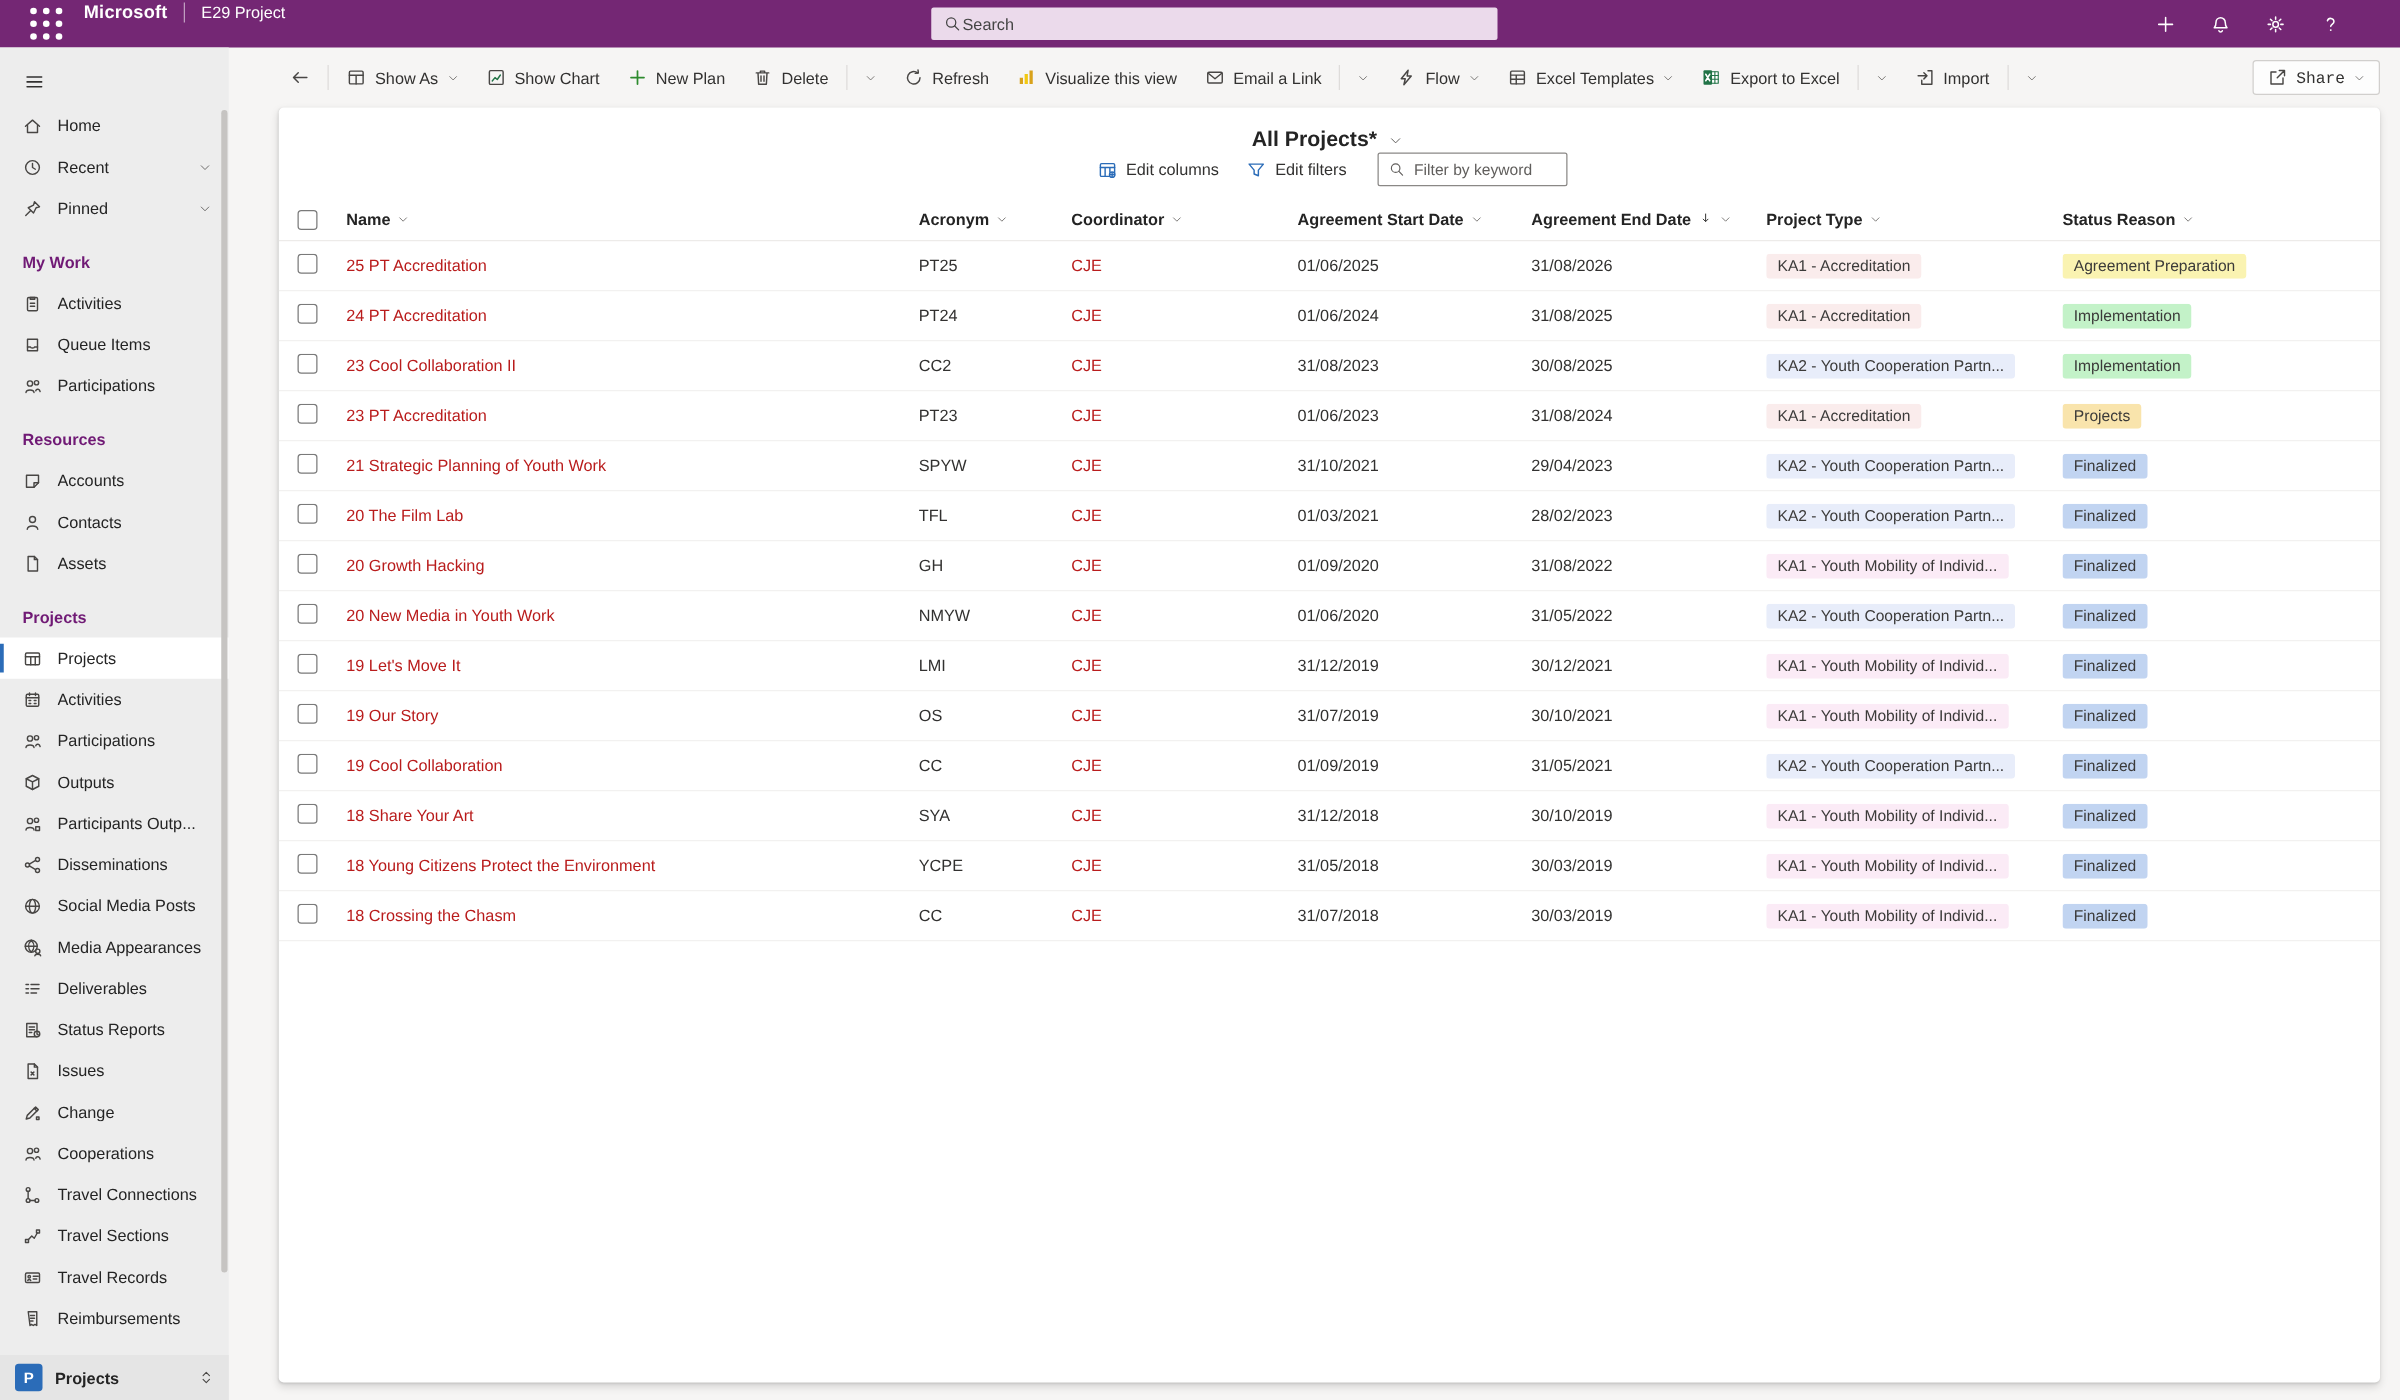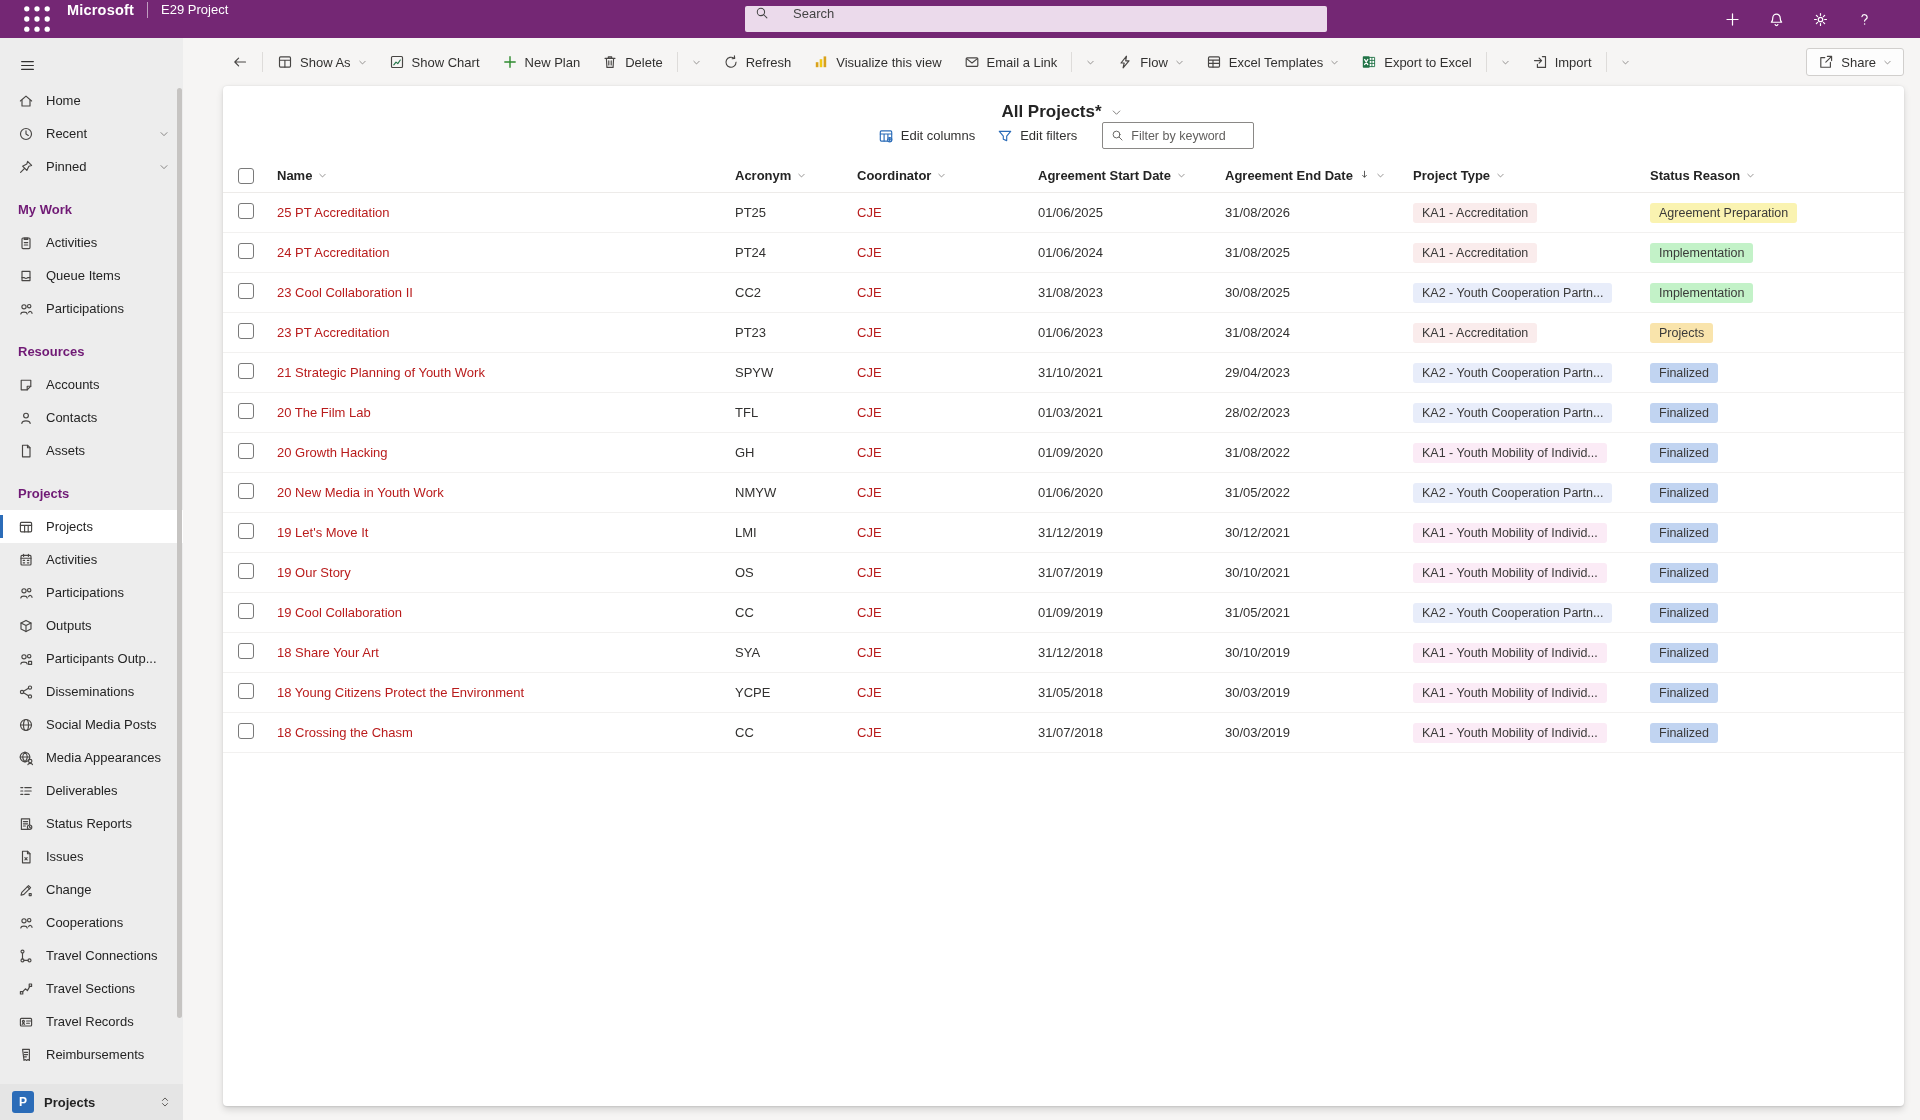--- a/index.html
+++ b/index.html
@@ -7,22 +7,22 @@
     font-family:"Liberation Sans","DejaVu Sans",sans-serif; background:#F6F5F4; color:#323130; }
   button { font-family:inherit; background:none; border:none; cursor:pointer; color:inherit; }
 
   
   .topbar { height:38px; background:#742774; display:flex; align-items:center; color:#fff; position:relative; }
   .tb-left { display:flex; align-items:flex-start; gap:13px; padding-left:20px; }
   .tb-waffle { width:34px; height:34px; display:flex; align-items:center; justify-content:center; color:#fff; }
   .tb-brand { font-size:14.5px; font-weight:700; letter-spacing:.2px; }
   .tb-sep { width:1px; height:16px; background:rgba(255,255,255,.55); }
   .tb-app { font-size:13px; }
-  .tb-search { position:absolute; left:745px; top:6px; width:582px; height:26px; background:#EBDAEB;
-    border-radius:2px; display:flex; align-items:flex-start; gap:24px; padding:0 10px; color:#444; font-size:13px; }
+  .tb-search { position:absolute; left:745px; top:6px; width:453px; height:26px; background:#EBDAEB;
+    border-radius:2px; display:flex; align-items:center; gap:1px; padding:0 10px; color:#444; font-size:13px; }
   .tb-search .ic { stroke:#444; width:14px; height:14px; }
   .tb-right { position:absolute; right:40px; top:0; height:38px; display:flex; align-items:center; gap:12px; }
   .tb-iconbtn { width:32px; height:32px; display:flex; align-items:center; justify-content:center; }
   .tb-iconbtn .ic { stroke:#fff; width:17px; height:17px; }
 
   
   .shell { display:flex; height:1082px; }
 
   
   .sidebar { width:183px; background:#EDEDED; position:relative; flex:none;padding-left:20px; }
@@ -51,21 +51,21 @@
   
   .main { flex:1; display:flex; flex-direction:column; padding:0 16px 14px 40px; min-width:0; }
   .cmdbar { height:48px; display:flex; align-items:center; font-size:13px; color:#323130; }
   .cmd-btn { display:flex; align-items:center; gap:7px; padding:6px 11px; border-radius:2px; font-size:13px; color:#323130; }
   .cmd-ic { display:flex; } .cmd-ic .ic { width:16px; height:16px; stroke:#484644; }
   .cmd-chev { display:flex; } .cmd-chev .ic { width:9px; height:9px; stroke:#605E5C; }
   .cmd-div { width:1px; height:20px; background:#DEDCDA; margin:0 3px; }
   .cmd-back { padding:6px 9px; margin-right:2px; }
   .cmd-spacer { flex:1; }
   .share-btn { display:flex; align-items:center; gap:7px; border:1px solid #D1CFCD; background:#FDFDFD;
-    border-radius:3px; padding:5px 11px; font-size:13px; color:#323130; }
+    border-radius:3px; padding:5px 11px; font-size:13px; color:#323130;font-family:Liberation Mono, monospace; }
 
   
   .card { flex:1; background:#fff; border-radius:4px;
     box-shadow:0 0.6px 1.8px rgba(0,0,0,.1), 0 3.2px 7.2px rgba(0,0,0,.13);
     display:flex; flex-direction:column; overflow:hidden; }
   .card-head { display:flex; justify-content:space-between; align-items:center; padding:16px 20px 10px 16px;flex-direction:column; }
   .view-title { display:flex; align-items:center; gap:9px; font-size:17px; font-weight:700; color:#242424; cursor:pointer; }
   .view-title .ic { width:11px; height:11px; stroke:#605E5C; }
   .view-actions { display:flex; align-items:center; gap:4px; }
   .va-btn { display:flex; align-items:center; gap:7px; font-size:13px; color:#323130; padding:4px 9px; }

